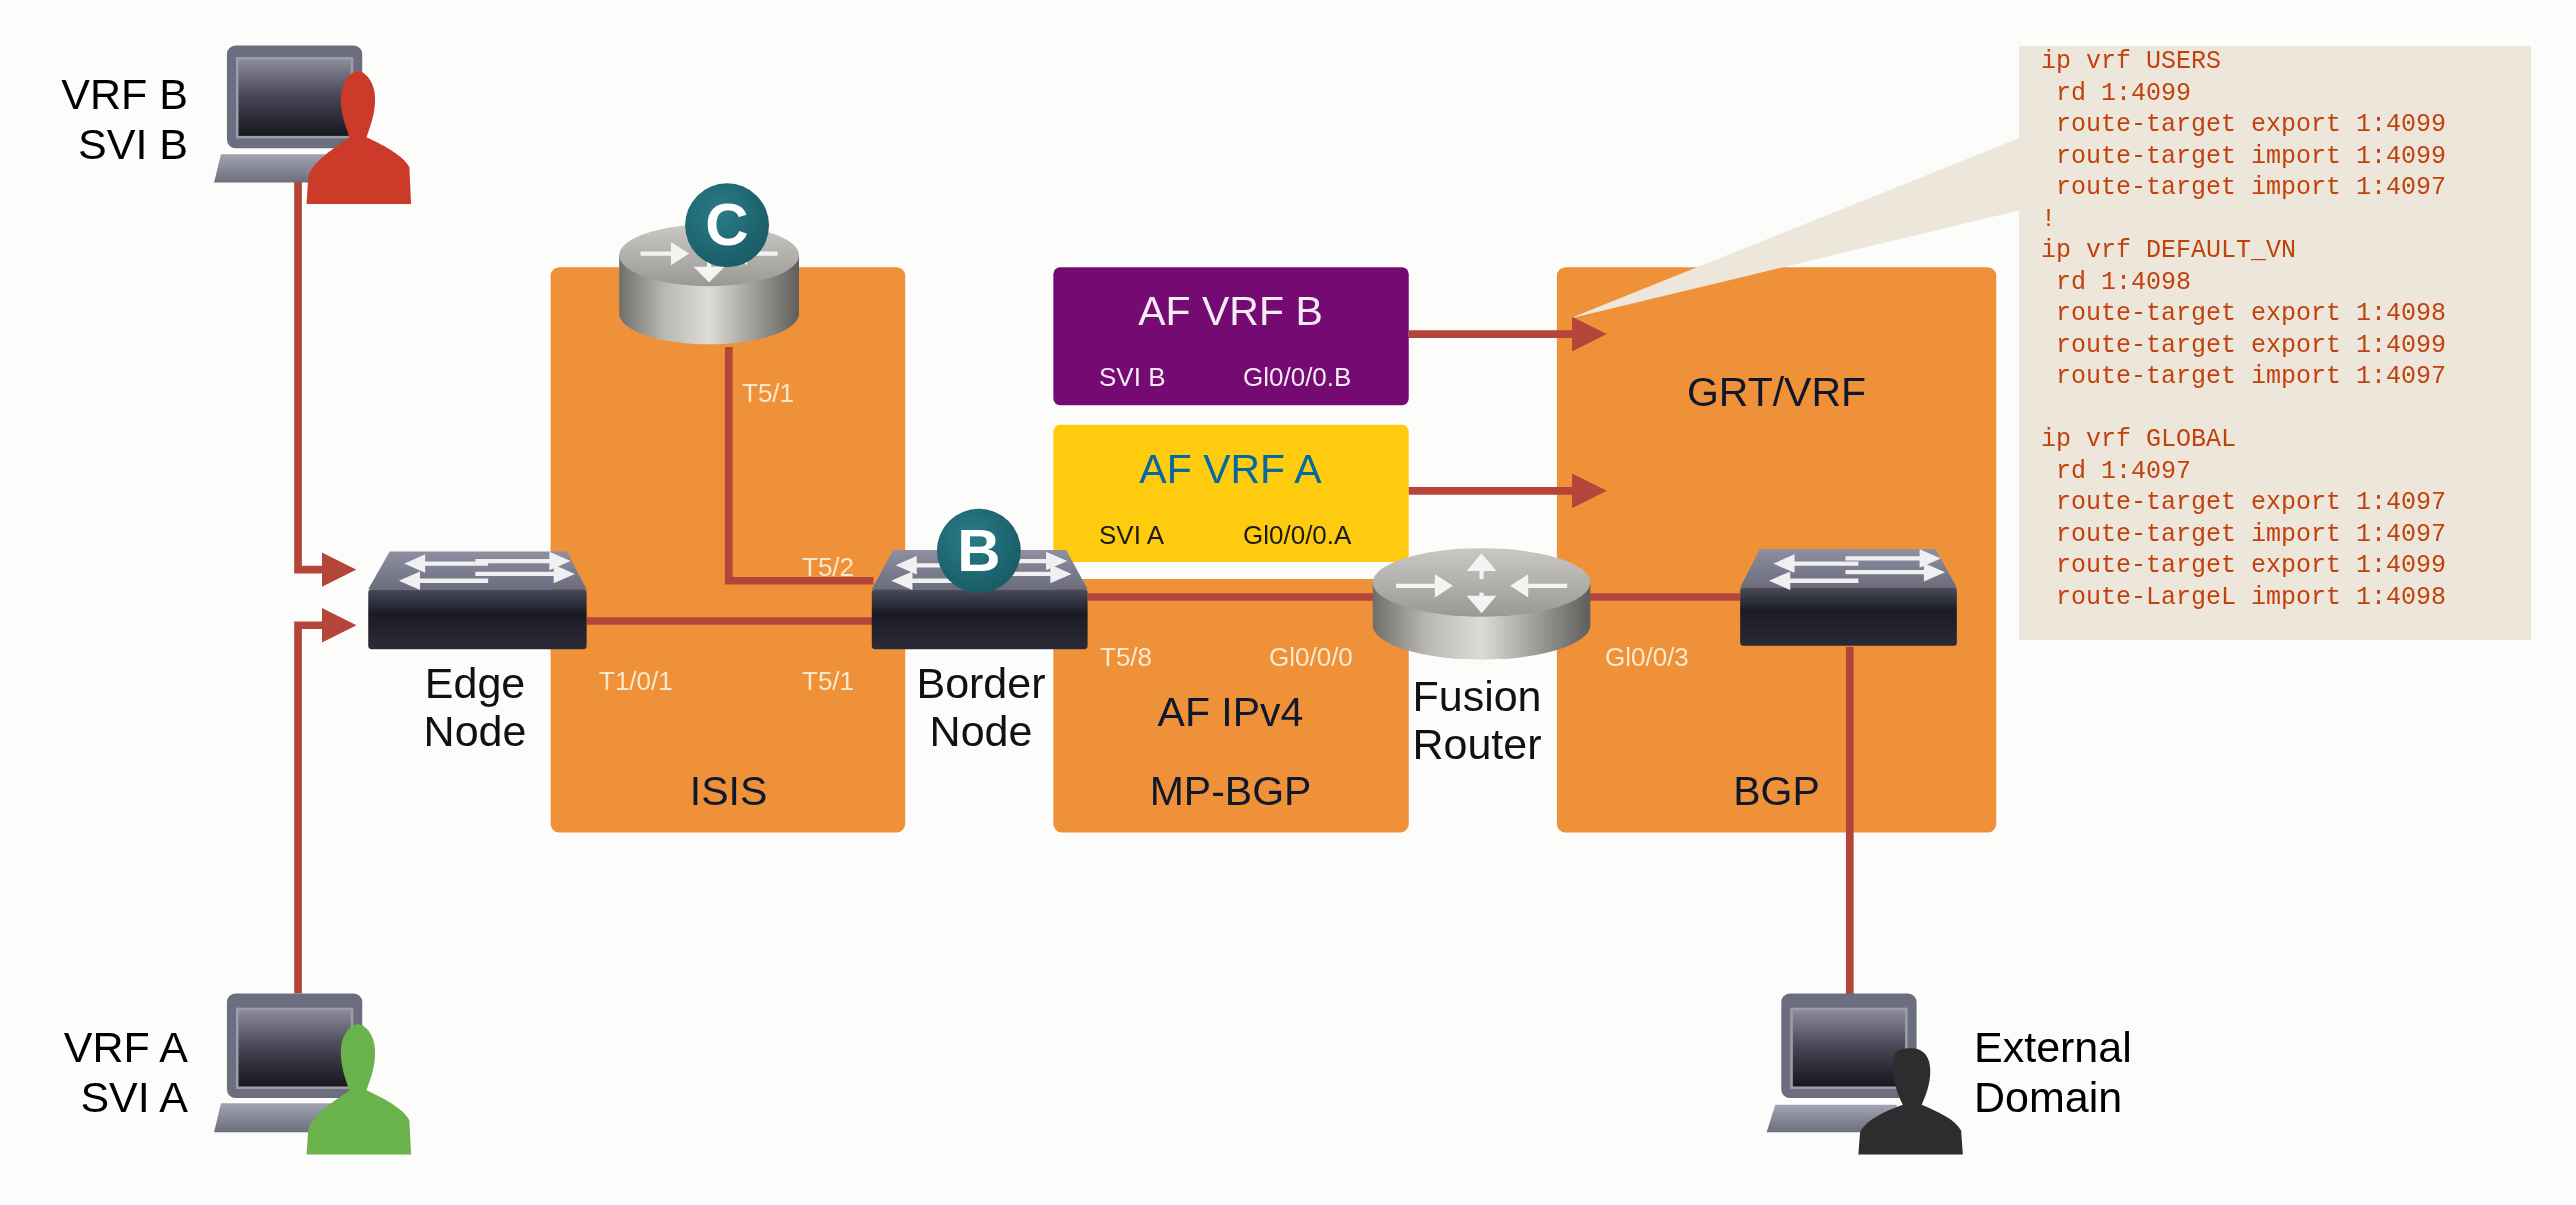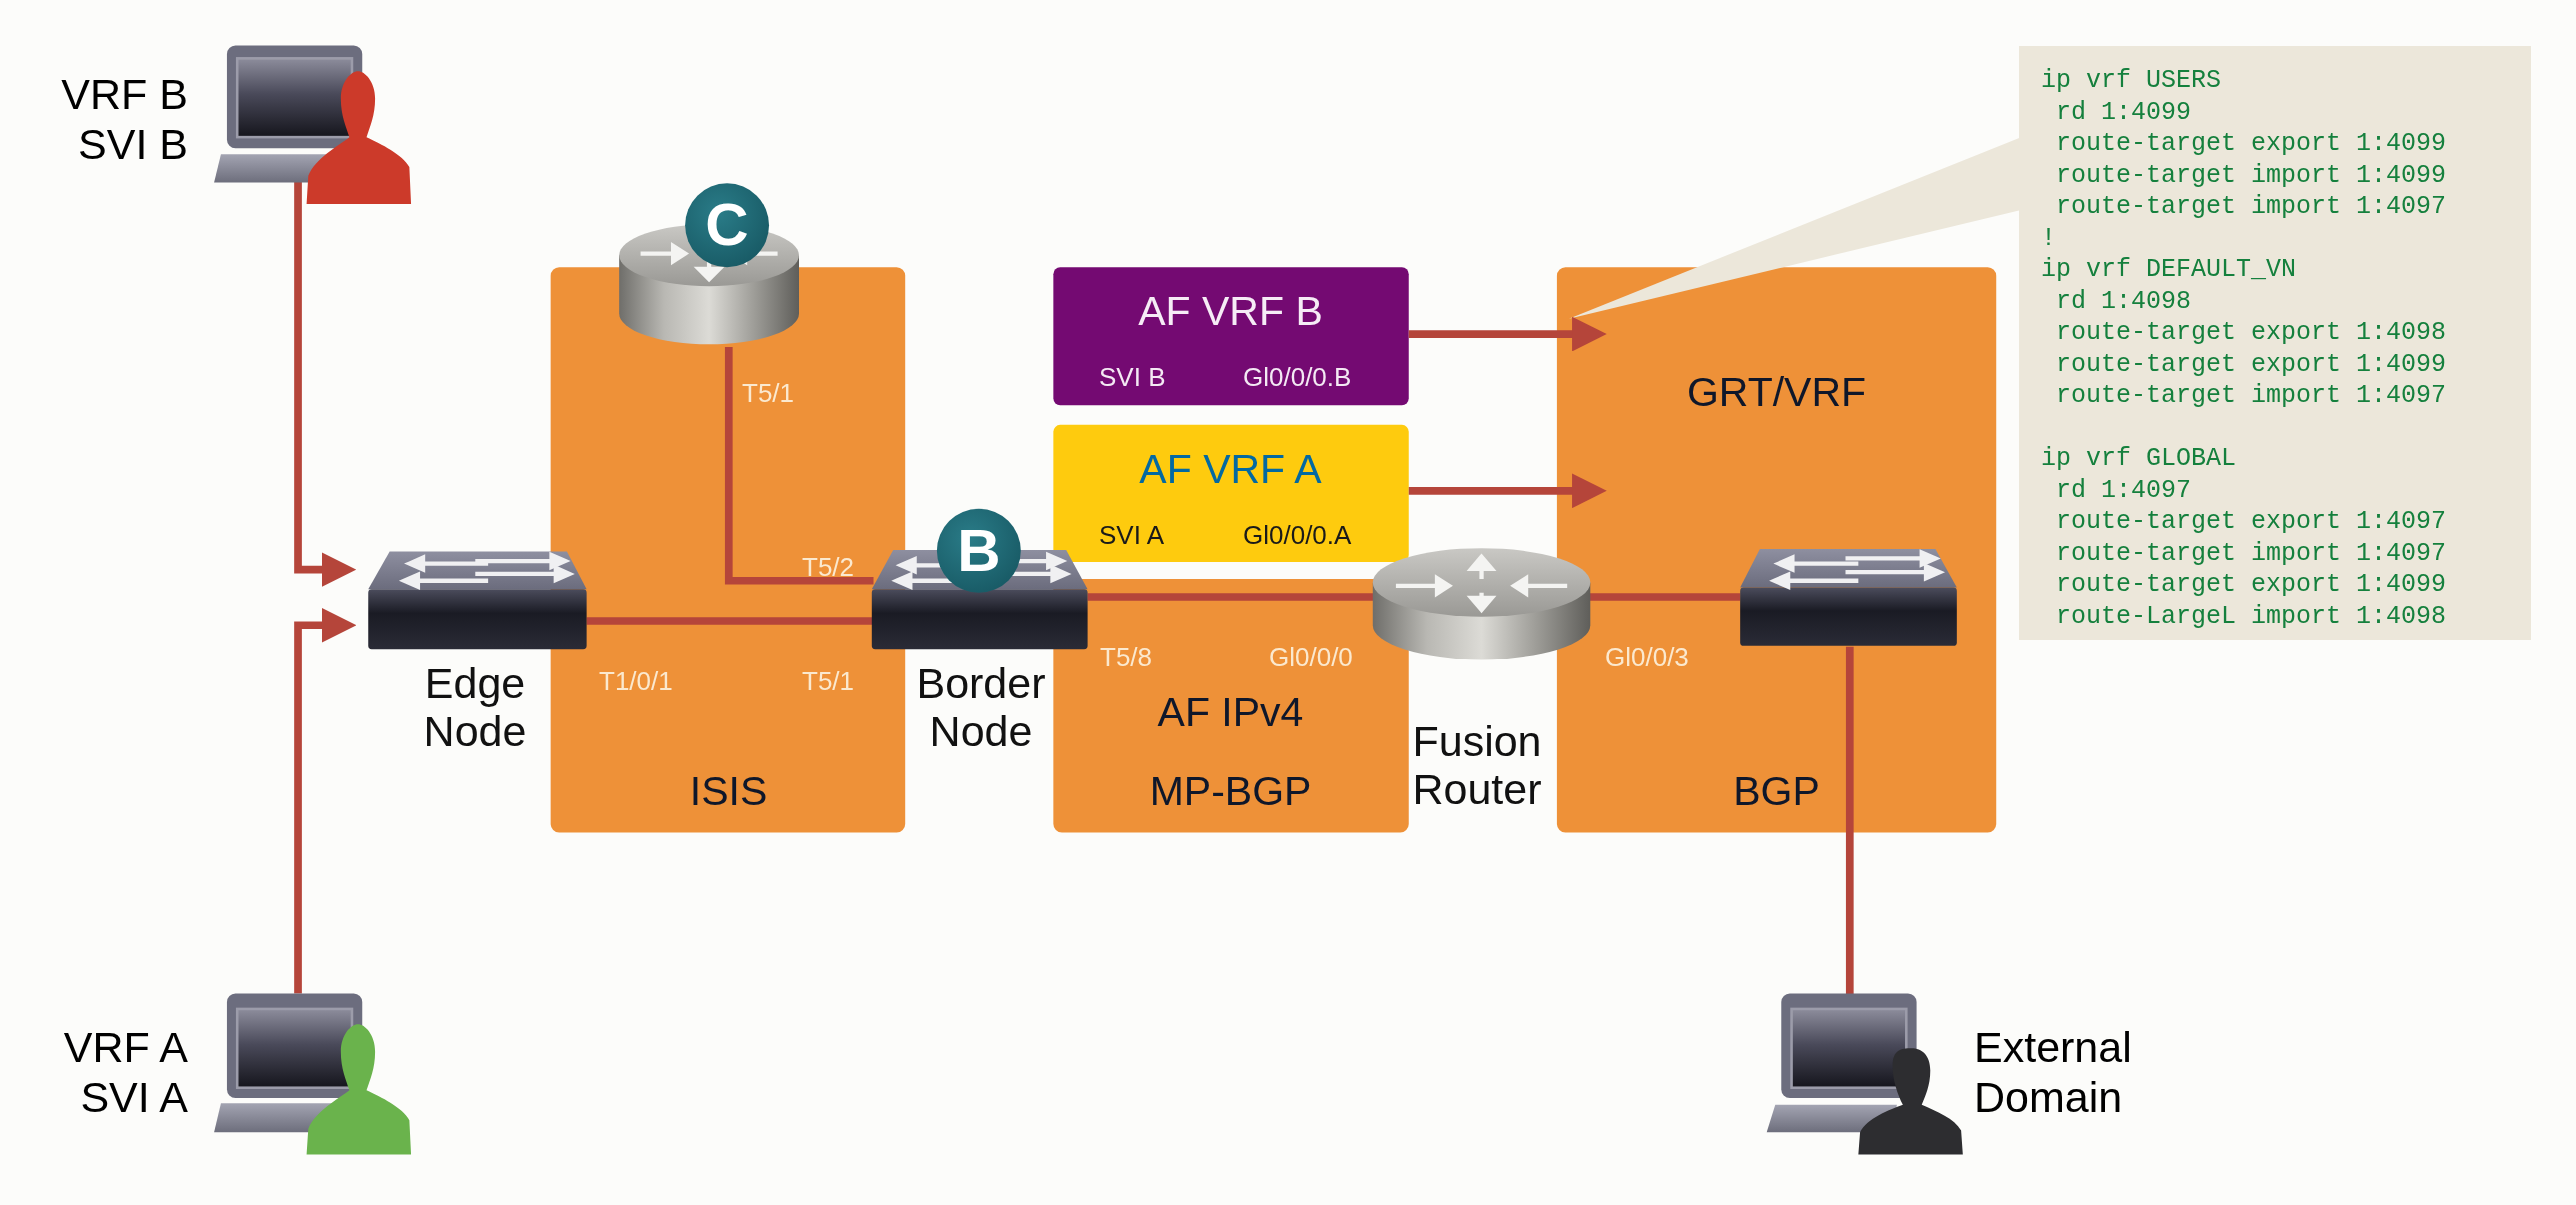--- a/index.html
+++ b/index.html
@@ -9,21 +9,21 @@
   .dev-label { color: #111; font-size: 43px; text-align: center; line-height: 48px; }
   .side-label { color: #000000; font-size: 43px; text-align: right; line-height: 50px; }
   .box-title { color: #0f172a; font-size: 41px; text-align: center; }
   .port { color: #fbe9cf; font-size: 26px; margin-top: 20px; }
   .vrf-title-b { color: #f6ecf6; font-size: 41px; text-align: center; }
   .vrf-title-a { color: #0369a1; font-size: 41px; text-align: center; }
   .vrf-sub-b { color: #f4e9f4; font-size: 26px; }
   .vrf-sub-a { color: #1a1a1a; font-size: 26px; }
   .badge-txt { color: #ffffff; font-size: 60px; font-weight: bold; text-align: center; width: 86px; }
   #config { position: absolute; left: 2019px; top: 46px; width: 512px; height: 594px; background: #ece7da; }
-  #config pre { margin: 0; position: absolute; left: 22px; top: 19px; font-family: "Liberation Mono", monospace; font-size: 25px; line-height: 31.5px; color: #15803d; }
+  #config pre { margin: 0; position: absolute; left: 22px; top: 0; font-family: "Liberation Mono", monospace; font-size: 25px; line-height: 31.5px; color: #c2410c; }
   .cfg-line { display: block; }
 </style>
 </head>
 <body>
 
 <div id="stage">
 
   <svg id="canvas" width="2576" height="1206" viewBox="0 0 3008 1408" xmlns="http://www.w3.org/2000/svg">
     <defs>
       <linearGradient id="routerSide" x1="0" x2="1" y1="0" y2="0">
@@ -206,21 +206,21 @@
   </div>
 
   <div class="lbl dev-label" style="left:411px; top:659px; width:128px;">
     <div>Edge</div>
     <div>Node</div>
   </div>
   <div class="lbl dev-label" style="left:908px; top:659px; width:146px;">
     <div>Border</div>
     <div>Node</div>
   </div>
-  <div class="lbl dev-label" style="left:1409px; top:672px; width:136px;margin-top:45px;">
+  <div class="lbl dev-label" style="left:1409px; top:672px; width:136px;">
     <div>Fusion</div>
     <div>Router</div>
   </div>
 
   <div class="lbl badge-txt" style="left:684px; top:195px;">C</div>
   <div class="lbl badge-txt" style="left:936px; top:521px;">B</div>
 
   <div class="lbl box-title" style="left:551px; top:771px; width:355px;">ISIS</div>
   <div class="lbl box-title" style="left:1053px; top:692px; width:355px;">AF IPv4</div>
   <div class="lbl box-title" style="left:1053px; top:771px; width:355px;">MP-BGP</div>

